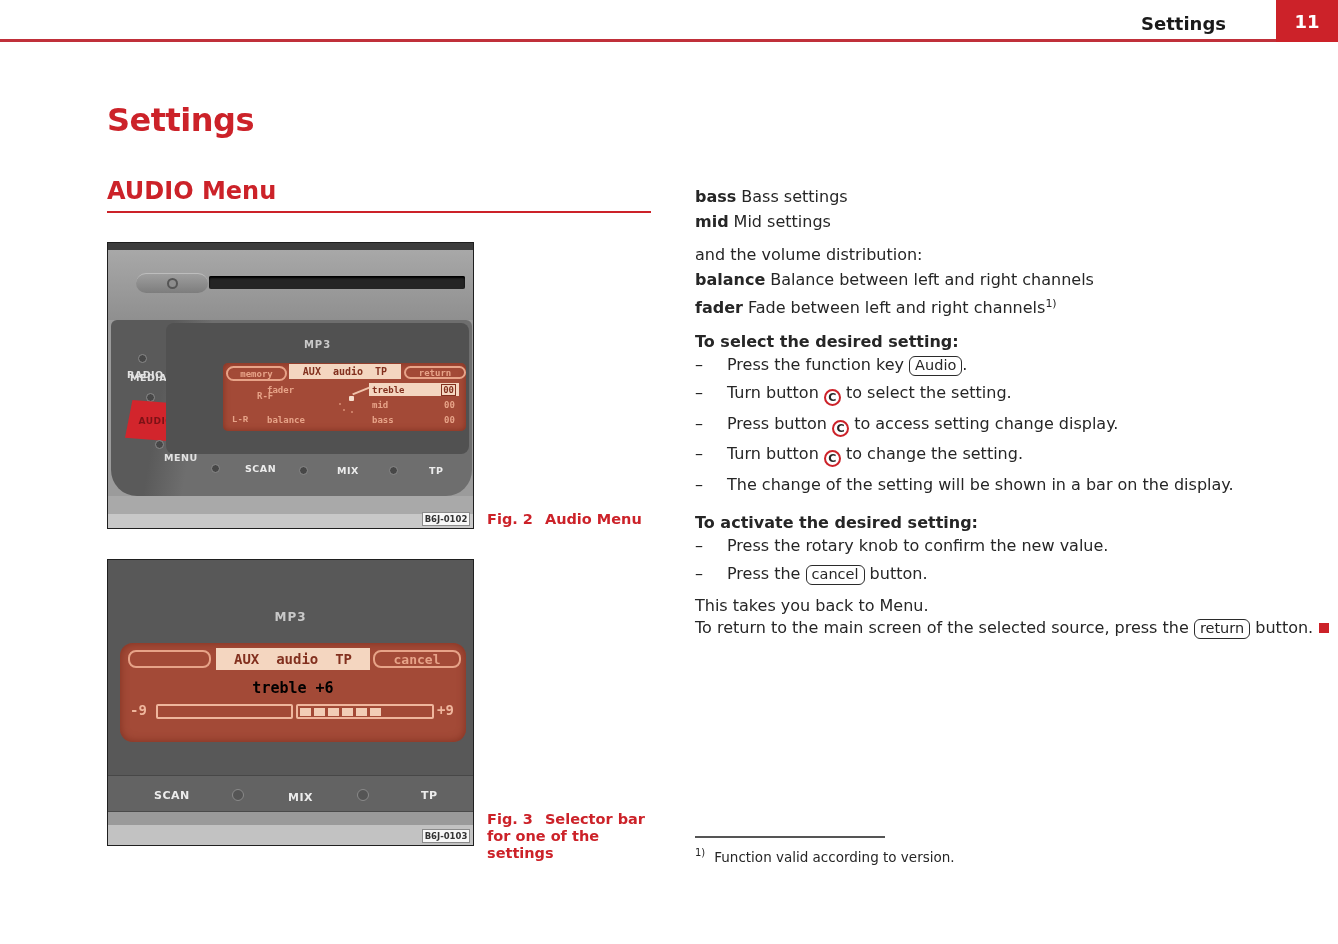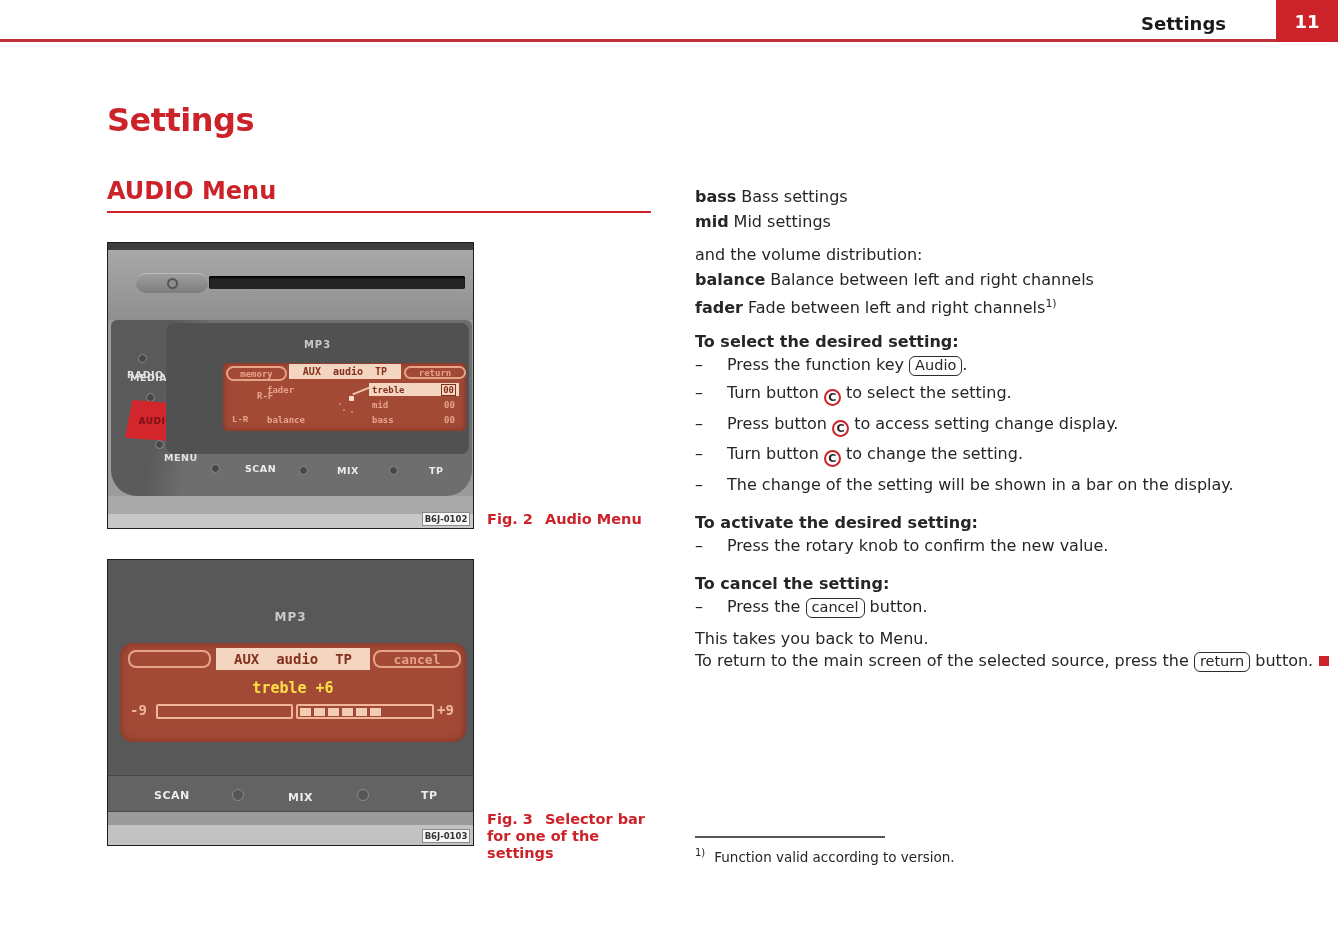--- a/index.html
+++ b/index.html
@@ -61,21 +61,21 @@
   #f2-lcd { left:112px; top:43px; width:243px; height:68px; border-radius:5px; box-shadow:inset 0 0 6px #7e3020; }
   #f2-lcd .row-txt { position:absolute; font-size:9px; white-space:pre; }
   .treble-box { position:absolute; left:146px; top:20px; width:90px; height:13px; background:#f4d6c0; color:#82301e;
     font-size:9px; display:flex; align-items:center; justify-content:space-between; padding:0 3px; }
   .treble-val { border:1px solid #82301e; padding:0 1px; }
   .pointer-dot { position:absolute; left:126px; top:33px; width:5px; height:5px; background:#f7ddcc; border-radius:1px; }
   .pointer-line { position:absolute; left:129px; top:27px; width:18px; height:2px; background:#f0c3ab; transform:rotate(-22deg); }
   .spark { position:absolute; width:2px; height:2px; background:#d98f76; border-radius:50%; }
 
   #f3-lcd { left:12px; top:83px; width:346px; height:99px; border-radius:13px; box-shadow:inset 0 0 8px #7e3020; }
-  .f3-setting { position:absolute; left:0; top:36px; width:100%; text-align:center; font-size:15px; color:#fde047; }
+  .f3-setting { position:absolute; left:0; top:36px; width:100%; text-align:center; font-size:15px; color:#000000; }
   .bar-end { position:absolute; top:59px; font-size:14px; color:#efb69d; }
   .bar-seg { position:absolute; top:61px; height:15px; border:2px solid #efb69d; border-radius:2px; }
   .blk-row { position:absolute; left:180px; top:65px; display:flex; gap:3px; }
   .blk { width:11px; height:8px; background:#f2cdb6; }
 
   
   .f3-band-btn { position:absolute; left:0; top:215px; width:367px; height:37px; background:#636363;
     border-top:1px solid #474747; border-bottom:1px solid #4a4a4a; }
   .f3-band-mid { position:absolute; left:0; top:252px; width:367px; height:13px; background:#9a9a9a; }
   .f3-band-bot { position:absolute; left:0; top:265px; width:367px; height:22px; background:#c2c2c2; }
@@ -260,21 +260,20 @@
       <span>The change of the setting will be shown in a bar on the display.</span>
     </div>
   </div>
 
   <p class="sub-head2">To activate the desired setting:</p>
   <div class="step">
     <span class="dash">–</span>
     <span>Press the rotary knob to confirm the new value.</span>
   </div>
 
-  <p class="sub-head2">To cancel the setting:</p>
   <div class="step">
     <span class="dash">–</span>
     <span><span>Press the </span><span class="key">cancel</span><span> button.</span></span>
   </div>
 
   <p class="plain">This takes you back to Menu.</p>
 
   <p class="return-line"><span>To return to the main screen of the selected source, press the </span><span class="key">return</span><span> button.</span><span class="endmark"></span></p>
 </div>
 

